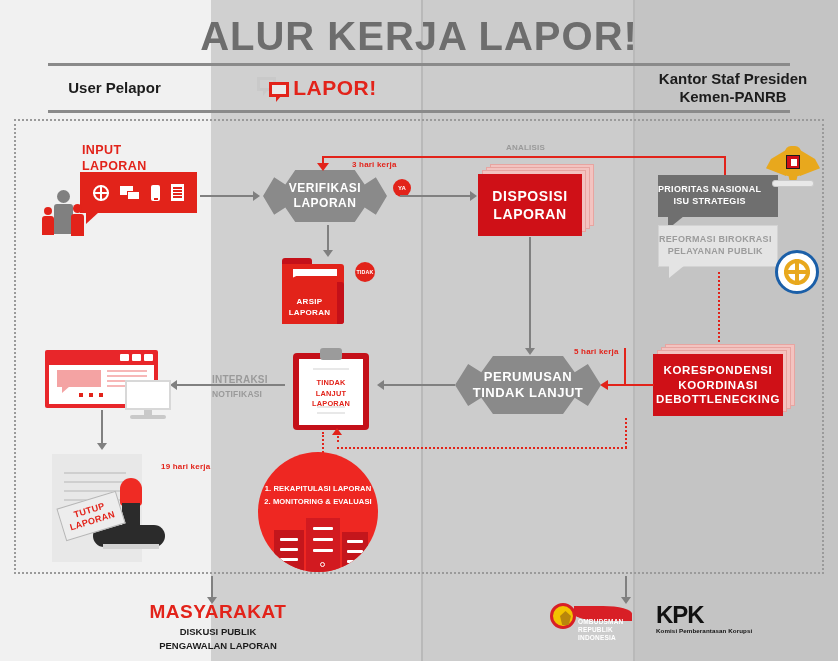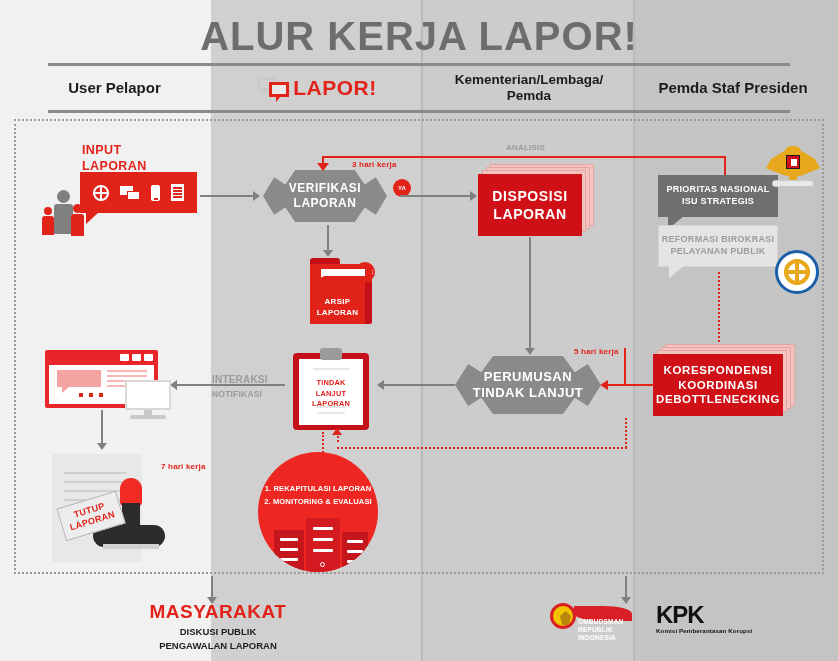--- a/index.html
+++ b/index.html
@@ -135,31 +135,31 @@
     display: flex; align-items: center; justify-content: center; text-align: center;
     font-weight: bold; line-height: 1.3; letter-spacing: .6px;
   }
   .disposisi { left: 478px; top: 174px; width: 104px; height: 62px; }
   .disposisi .face { width: 104px; height: 62px; font-size: 14px; }
   .korespondensi { left: 653px; top: 354px; width: 130px; height: 62px; }
   .korespondensi .face { width: 130px; height: 62px; font-size: 11.5px; }
 
   
   .sbox {
-    position: absolute; display: flex; align-items: center; justify-content: center;
+    position: absolute; display: flex; align-items: center; 
     text-align: center; font-weight: bold; line-height: 1.3; letter-spacing: .3px;
   }
   .sbox::after { content:""; position:absolute; left:10px; bottom:-12px; border-left: 16px solid; border-bottom: 13px solid transparent; }
   .sbox-prioritas { left: 658px; top: 175px; width: 120px; height: 42px; background: #6f6f6f; color: #fff; font-size: 9px; }
   .sbox-prioritas::after { border-left-color: #6f6f6f; }
   .sbox-reformasi { left: 658px; top: 225px; width: 120px; height: 42px; background: #e4e4e4; color: #9c9c9c; font-size: 9px; border: 1px solid #d3d3d3; }
   .sbox-reformasi::after { border-left-color: #e4e4e4; }
 
   
-  .arsip { position: absolute; left: 310px; top: 258px; width: 62px; height: 66px; }
+  .arsip { position: absolute; left: 282px; top: 258px; width: 62px; height: 66px; }
   .arsip .tab { position:absolute; left:0; top:0; width:30px; height:8px; background:#c41019; border-radius:3px 3px 0 0; }
   .arsip .back { position:absolute; left:0; top:6px; width:62px; height:60px; background:#e2231a; border-radius:0 3px 3px 3px; }
   .arsip .paper { position:absolute; left:11px; top:11px; width:44px; height:34px; background:#fff; }
   .arsip .front {
     position:absolute; left:0; top:18px; width:55px; height:48px; background:#e2231a;
     clip-path: polygon(0 14%, 26% 0, 100% 0, 100% 100%, 0 100%);
     display:flex; align-items:flex-end; justify-content:center; padding-bottom:6px;
   }
   .arsip .front span { color:#fff; font-size:8px; font-weight:bold; text-align:center; line-height:1.3; letter-spacing:.3px; }
   .arsip .side { position:absolute; left:55px; top:24px; width:7px; height:42px; background:#c41019; border-radius:0 3px 3px 0; }
@@ -322,29 +322,24 @@
   </div>
   <div class="hdr-cell hdr-2">
     <span class="lapor-logo">
       <span class="lg-bubbles">
         <span class="bub-gray"></span>
           <span class="bub-red"></span>
       </span>
       <span class="lg-text">LAPOR!</span>
     </span>
   </div>
-  <div class="hdr-cell hdr-3">
-    <div>
-      <div>Kementerian/Lembaga/</div>
-      <div>Pemda</div>
-    </div>
-  </div>
   <div class="hdr-cell hdr-4">
     <div>
-      <div>Pemda Staf Presiden</div>
+      <div>Kantor Staf Presiden</div>
+      <div>Kemen-PANRB</div>
     </div>
   </div>
 
   <div class="frame"></div>
 
   <div class="input-title">
     <div>INPUT</div>
     <div>LAPORAN</div>
   </div>
   <div class="input-bubble">
@@ -560,21 +555,21 @@
       <span class="neck"></span>
       <span class="base"></span>
       <span class="shadow"></span>
   </div>
   <div class="tag">
     <span>
       <span style="display:block">TUTUP</span>
       <span style="display:block">LAPORAN</span>
     </span>
   </div>
-  <div class="flab flab-red" style="left:161px; top:462px;">7 hari kerja</div>
+  <div class="flab flab-red" style="left:161px; top:462px;">19 hari kerja</div>
 
   <div class="conn ln-v gray" style="left:211px; top:576px; height:24px;"></div>
   <div class="arw arw-d" style="left:207px; top:597px;"></div>
   <div class="conn ln-v gray" style="left:625px; top:576px; height:24px;"></div>
   <div class="arw arw-d" style="left:621px; top:597px;"></div>
 
   <div class="masy">
     <div class="m1">MASYARAKAT</div>
     <div class="m2">
       <div>DISKUSI PUBLIK</div>

